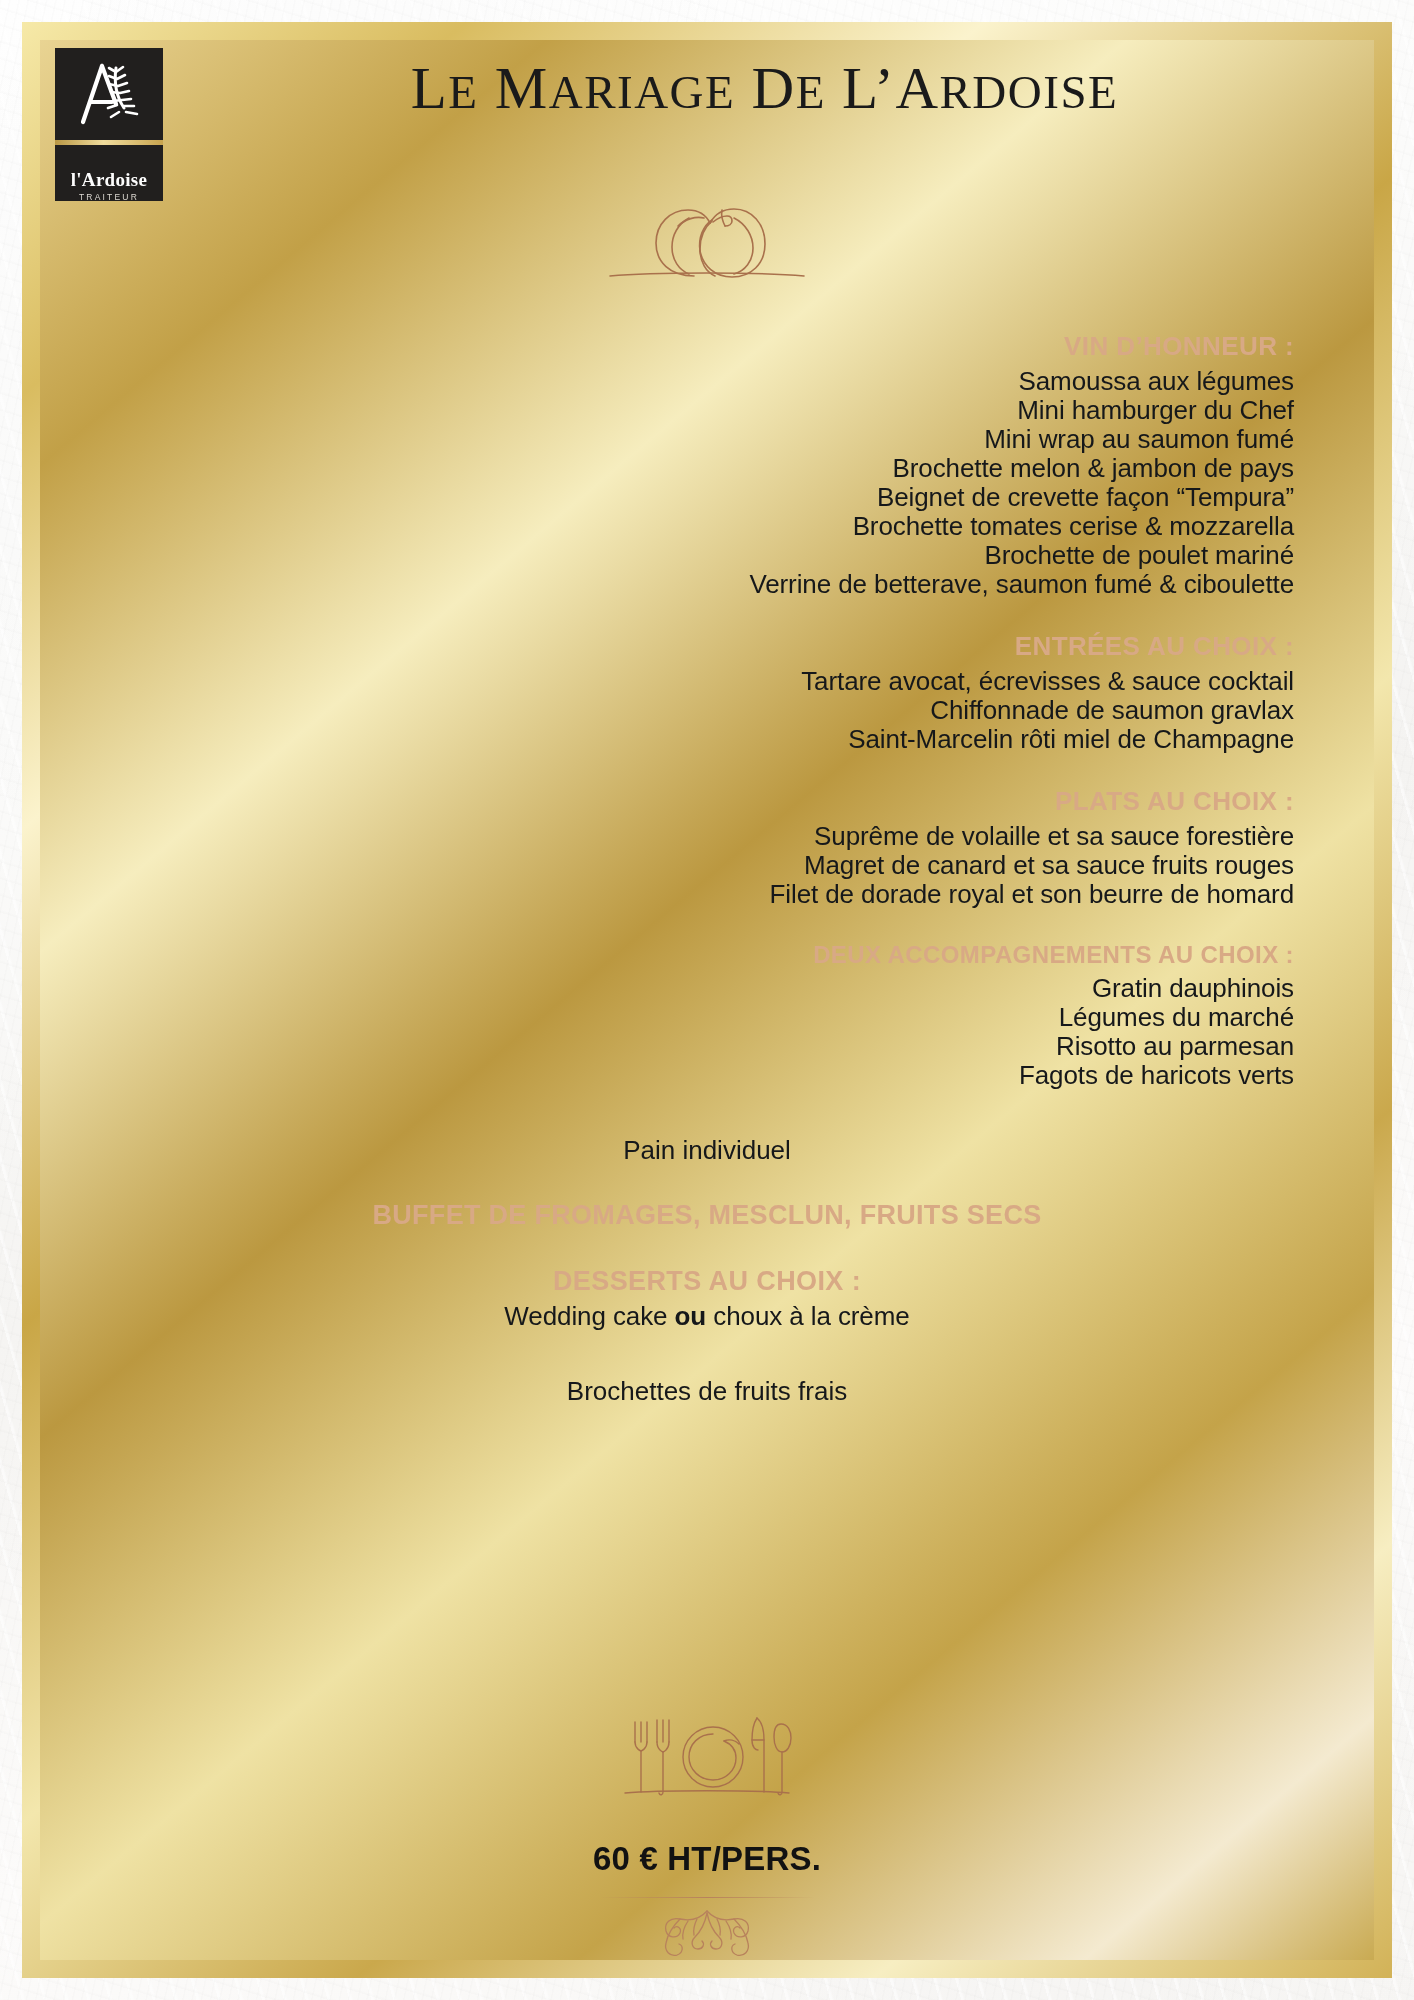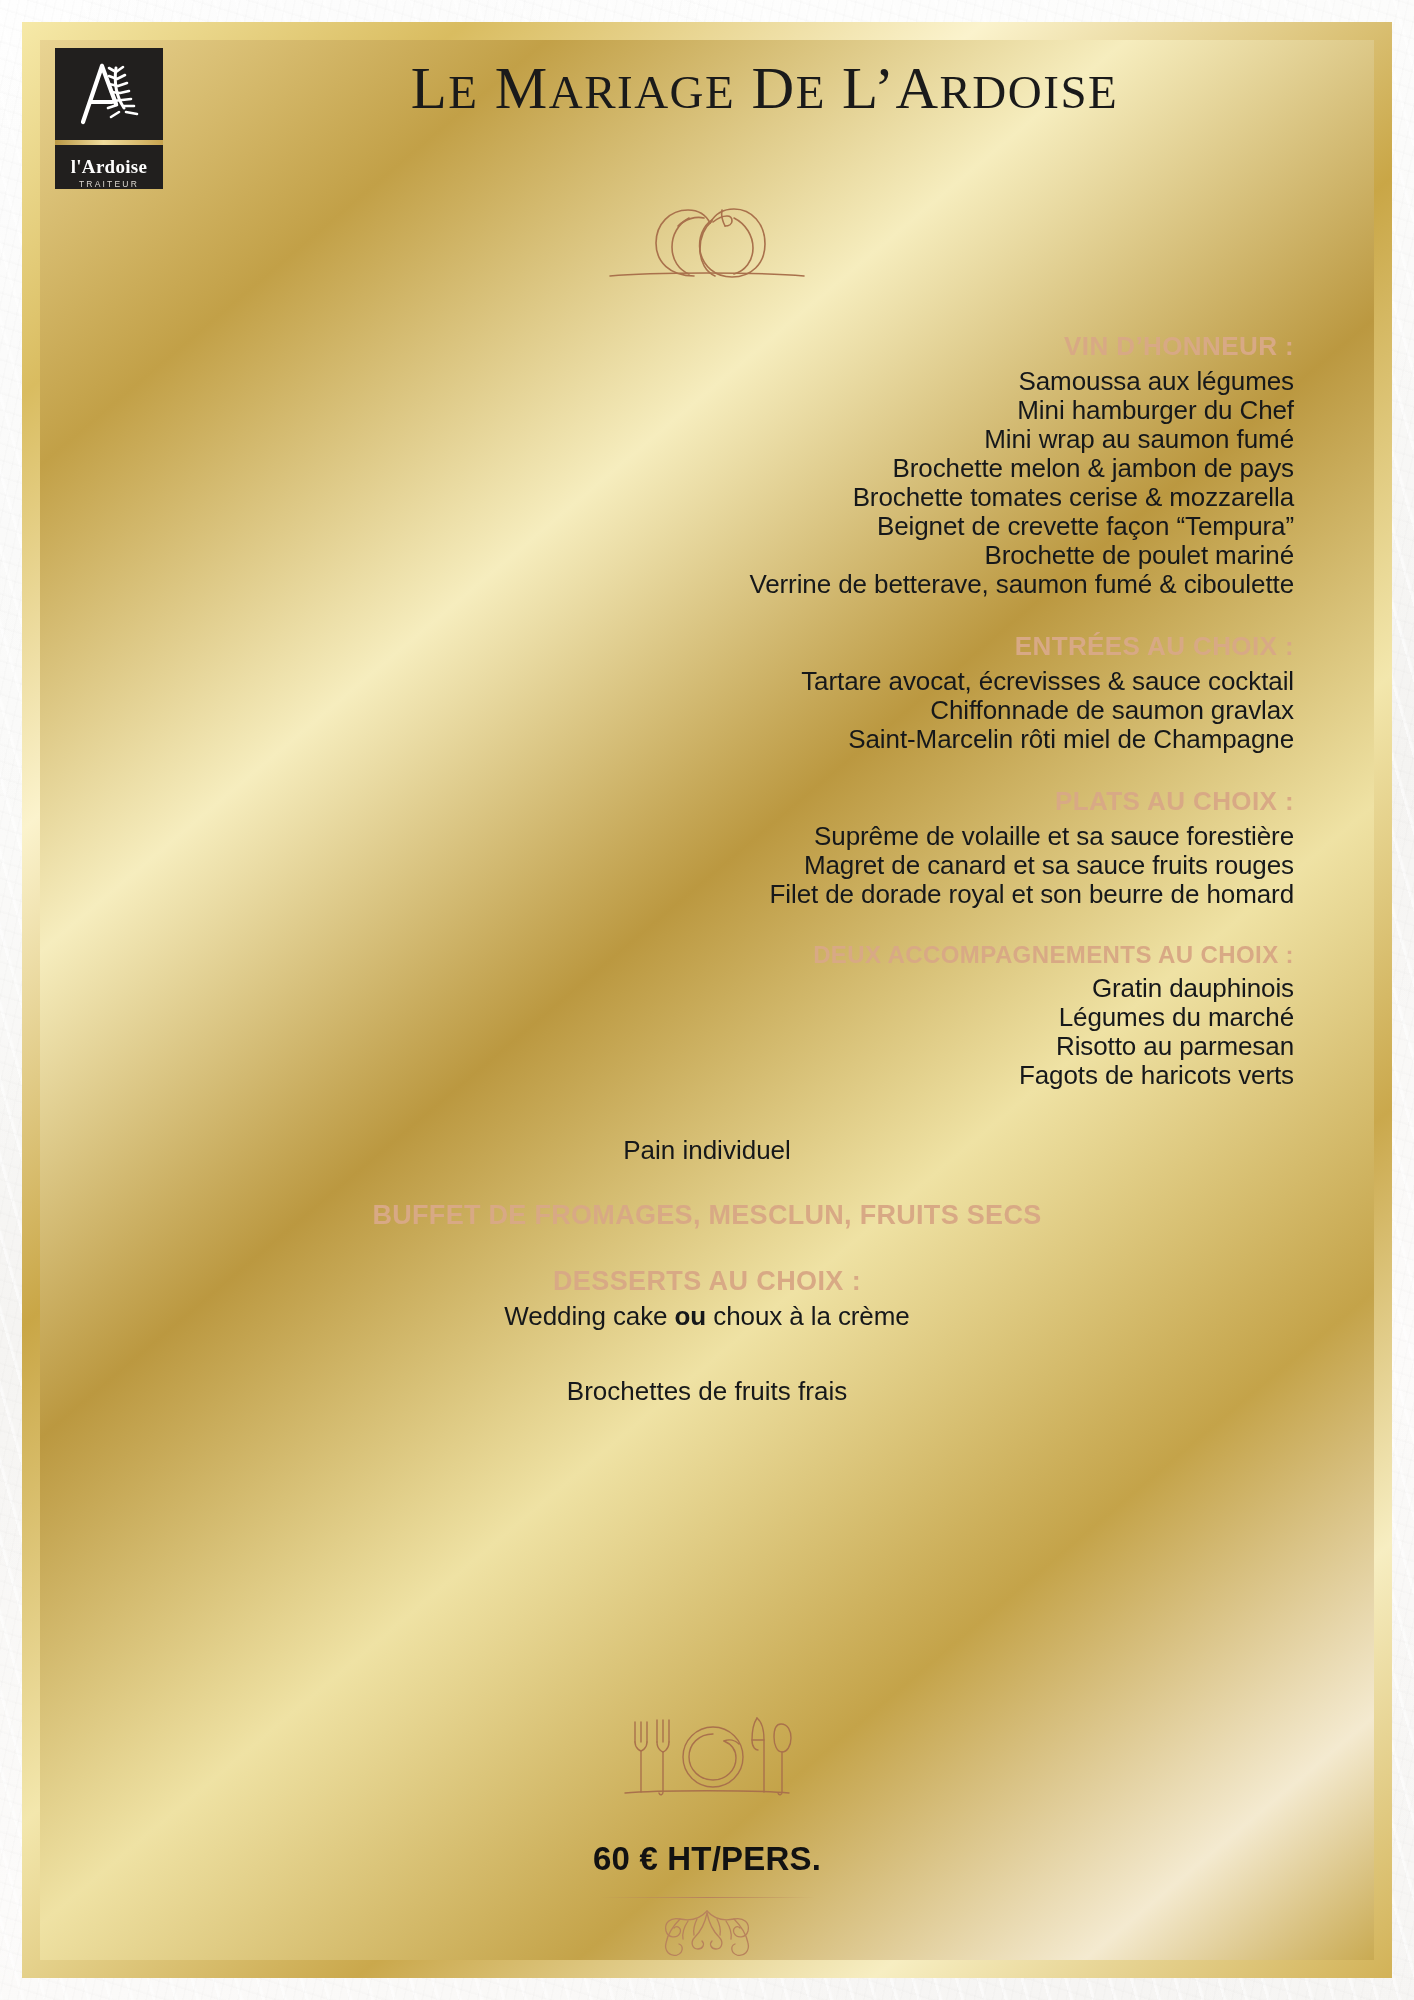--- a/index.html
+++ b/index.html
@@ -66,24 +66,24 @@
   .logo-mark {
     width:108px; height:92px;
     background:#211f1e;
     display:flex; align-items:center; justify-content:center;
   }
   .logo-rule {
     width:108px; height:5px;
     background:linear-gradient(90deg,#b99745,#f0dc9d 45%,#c8a44f 100%);
   }
   .logo-name {
-    width:108px; height:44px;
+    width:108px; height:56px;
     background:#211f1e;
     display:flex; flex-direction:column;
-    align-items:center; justify-content:flex-start;
+    align-items:center; justify-content:flex-end;
     padding-top:12px;
   }
   .logo-word {
     font-family:"Liberation Serif", serif;
     color:#fdfdfd; font-size:19px; line-height:1;
     letter-spacing:.3px; font-weight:700;
   }
   .logo-sub {
     font-family:"Liberation Sans", sans-serif;
     color:#ddd9d2; font-size:8.5px; line-height:1;
@@ -231,22 +231,22 @@
   </div>
 
   <div class="menu">
     <div id="sections-root">
         <div class="section">
           <div class="section-heading sz-m">VIN D’HONNEUR :</div>
           <div class="item">Samoussa aux légumes</div>
           <div class="item">Mini hamburger du Chef</div>
           <div class="item">Mini wrap au saumon fumé</div>
           <div class="item">Brochette melon &amp; jambon de pays</div>
+          <div class="item">Beignet de crevette façon “Tempura”</div>
           <div class="item">Brochette tomates cerise &amp; mozzarella</div>
-          <div class="item">Beignet de crevette façon “Tempura”</div>
           <div class="item">Brochette de poulet mariné</div>
           <div class="item">Verrine de betterave, saumon fumé &amp; ciboulette</div>
         </div>
         <div class="section">
           <div class="section-heading sz-m">ENTRÉES AU CHOIX :</div>
           <div class="item">Tartare avocat, écrevisses &amp; sauce cocktail</div>
           <div class="item">Chiffonnade de saumon gravlax</div>
           <div class="item">Saint-Marcelin rôti miel de Champagne</div>
         </div>
         <div class="section">

